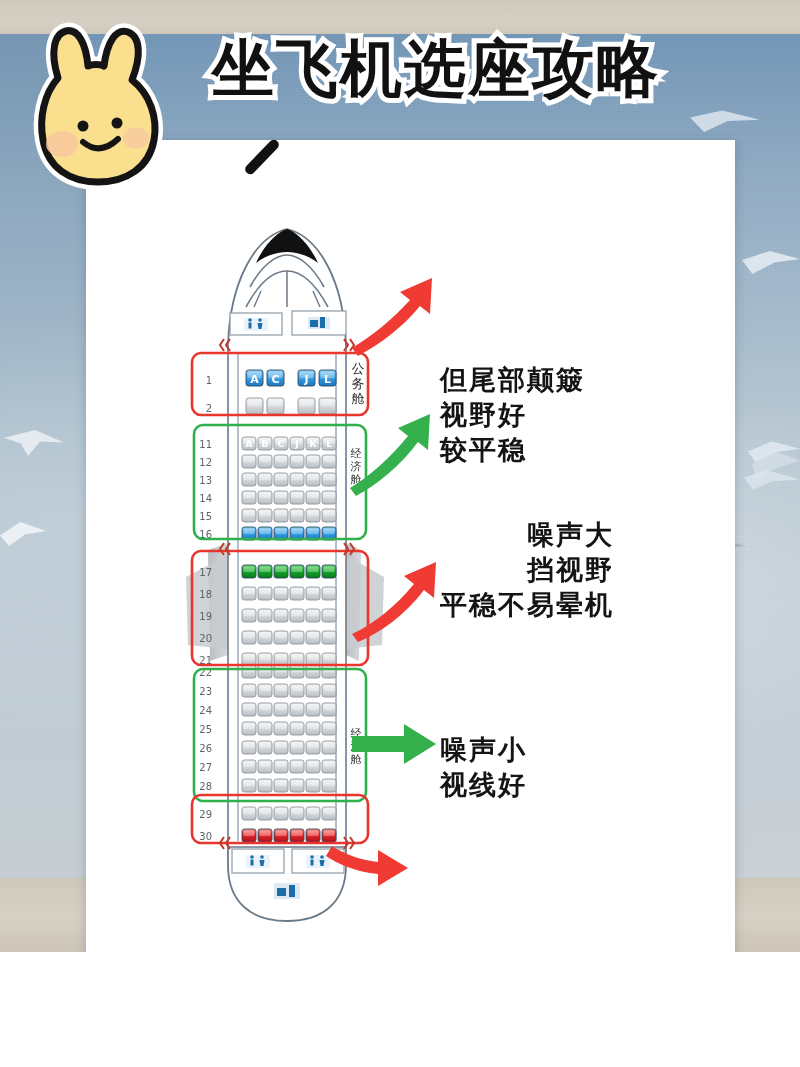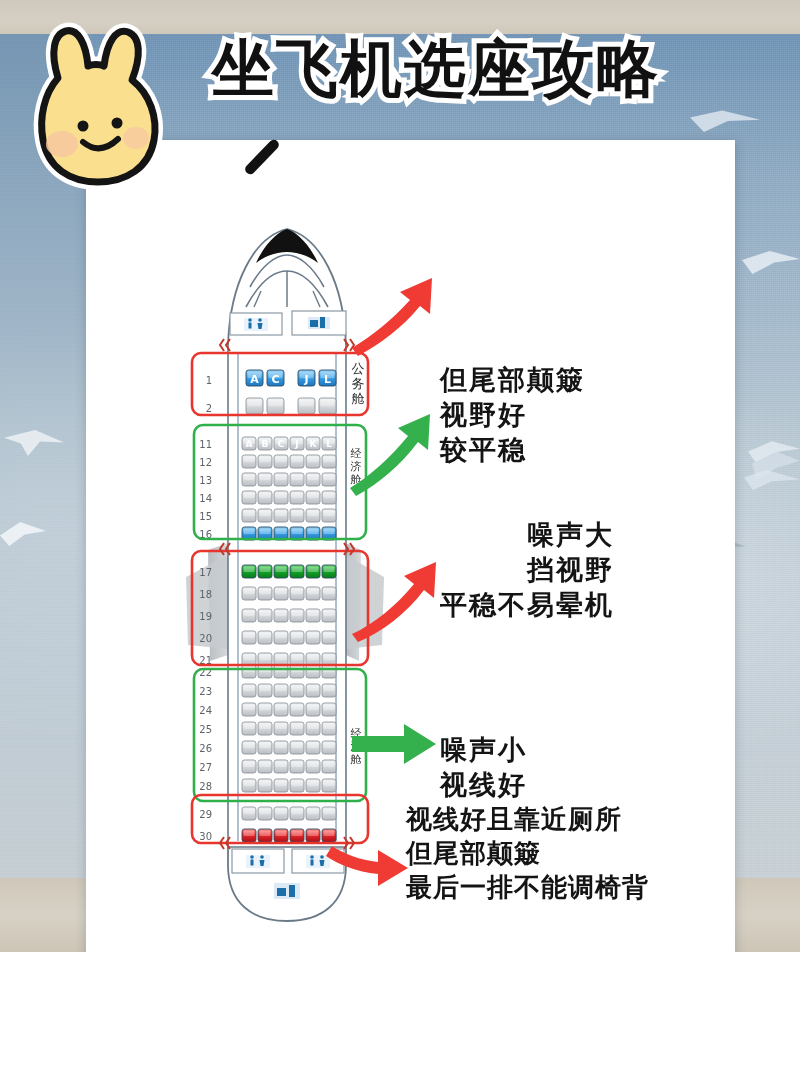--- a/index.html
+++ b/index.html
@@ -662,17 +662,14 @@
   </svg>
 
   <div id="note-2" class="note">但尾部颠簸
 视野好
 较平稳</div>
   <div id="note-3" class="note">噪声大
 挡视野
 平稳不易晕机</div>
   <div id="note-4" class="note">噪声小
 视线好</div>
-  <div id="note-5" class="note">视线好且靠近厕所
-但尾部颠簸
-最后一排不能调椅背</div>
 
 </div>
 
 </body></html>

